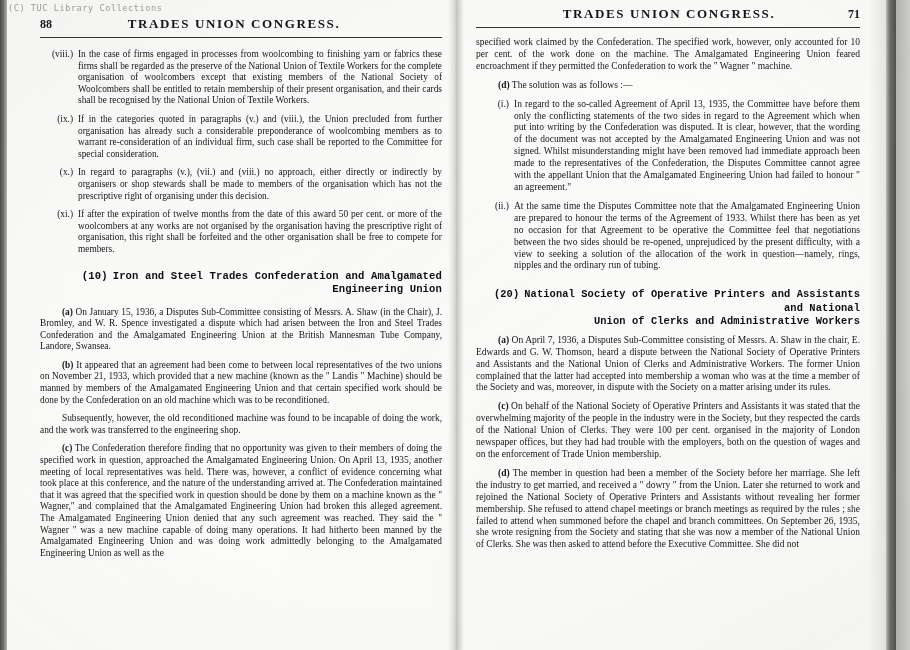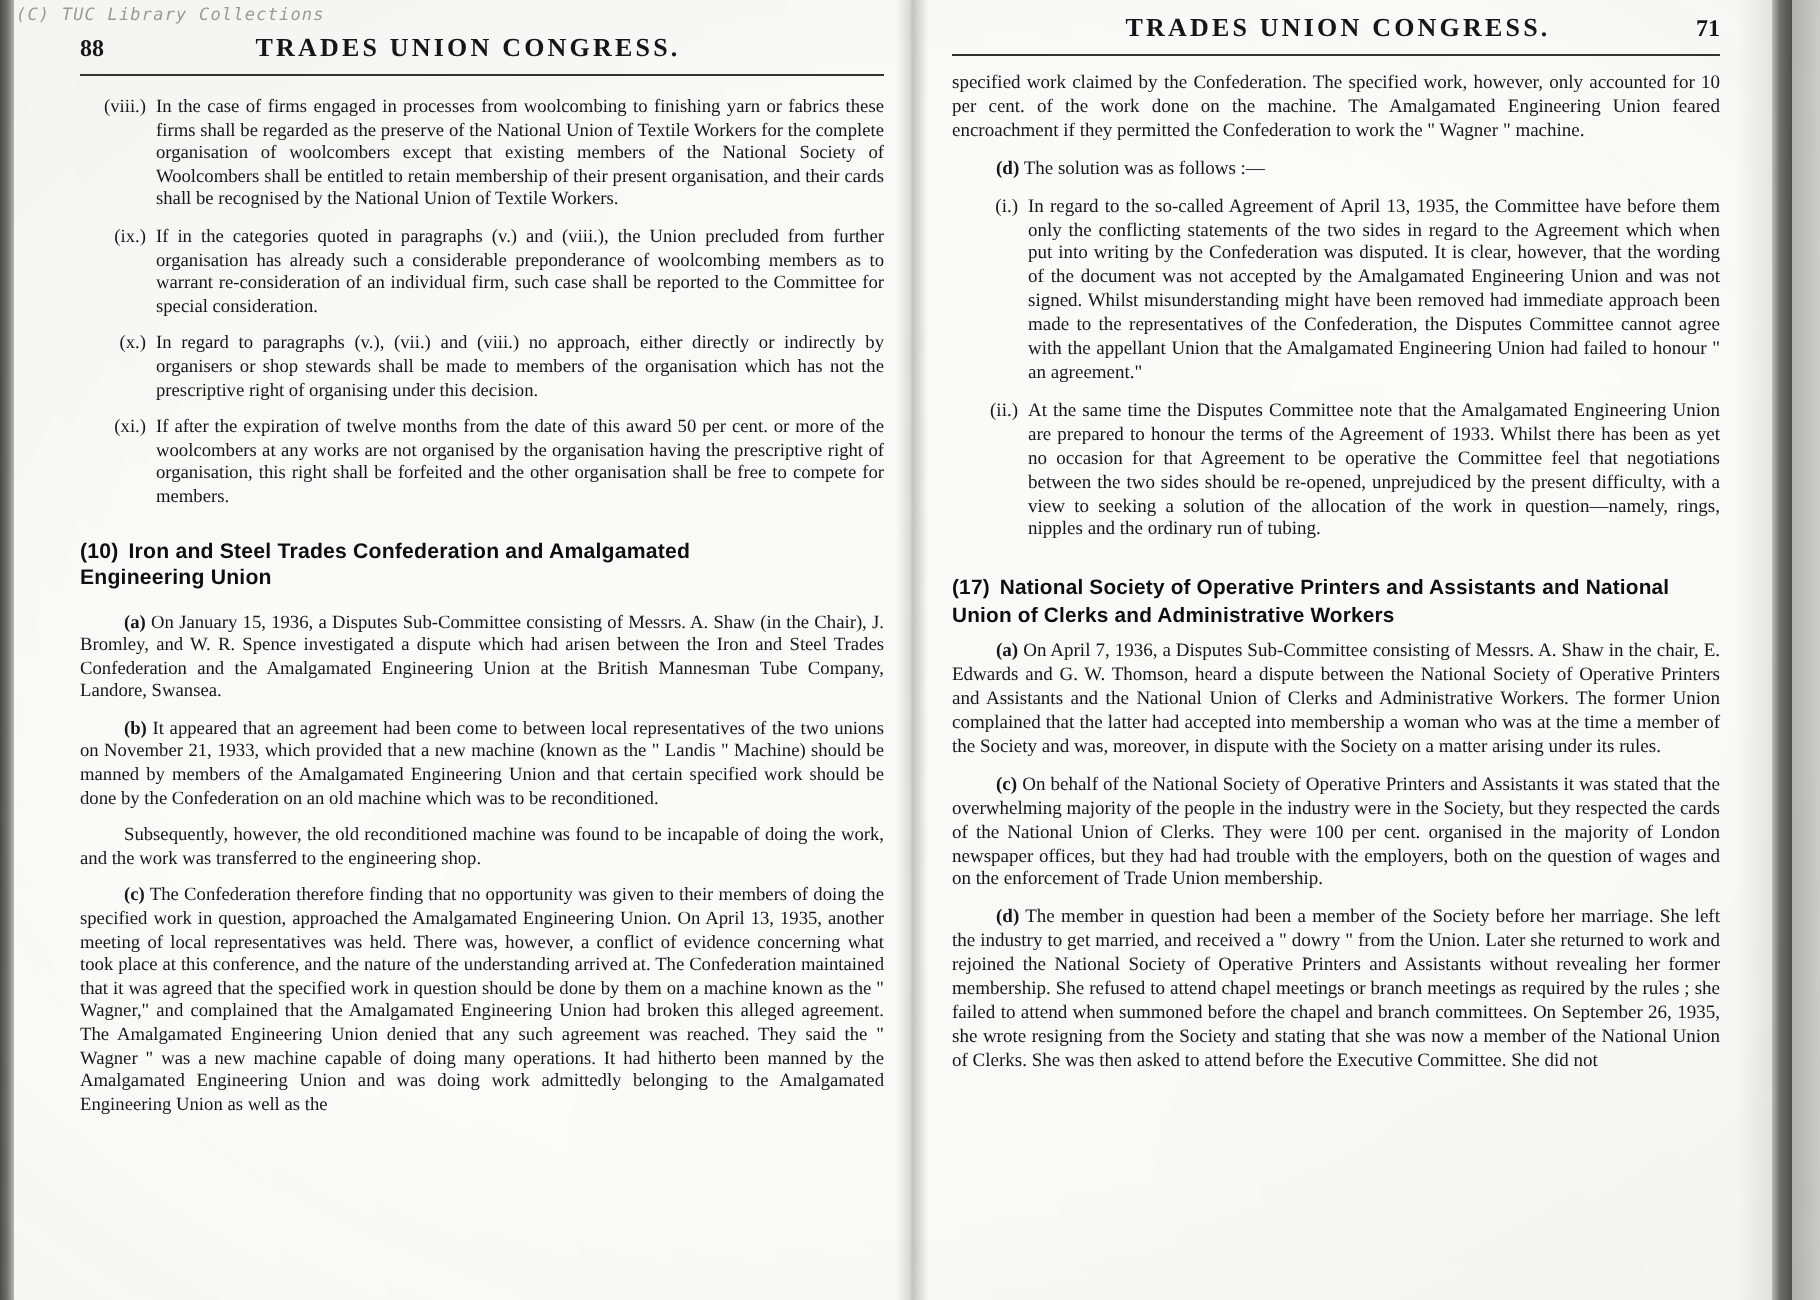--- a/index.html
+++ b/index.html
@@ -78,21 +78,20 @@
   
   #watermark {
     position: absolute;
     left: 8px; top: 3px;
     font-family: "DejaVu Sans Mono", monospace;
     font-size: 8.5px;
     letter-spacing: 0.6px;
     color: #9a9a96;
     white-space: nowrap;
     z-index: 6;
-    font-style: italic;
   }
 
   
   .page {
     position: absolute;
     top: 0;
     height: 650px;
     box-sizing: border-box;
   }
   .page-88 { left: 12px;   width: 452px; padding: 16px 22px 0 28px; }
@@ -162,22 +161,22 @@
 
   
   .para {
     margin: 4px 0 7px 0;
     text-indent: 22px;
   }
   .para .lbl { font-weight: bold; }
 
   
   .sec-head {
-    text-align: left;
-    font-family: Liberation Sans, sans-serif;
+    text-align: right;
+    font-family: Liberation Mono, monospace;
     font-weight: bold;
     color: #101014;
     line-height: 13.5px;
   }
   .page-88 .sec-head { font-size: 10.6px; margin: 14px 0 10px 0; letter-spacing: 0.1px; }
   .page-89 .sec-head { font-size: 10.4px; margin: 16px 0 6px 0;  letter-spacing: 0.1px; }
   .sec-head .secno { margin-right: 5px; }
   .sec-head .l2 { display: block; }
 
   
@@ -289,21 +288,21 @@
         <span class="marker">(i.)</span>
         <span class="ctext">In regard to the so-called Agreement of April 13, 1935, the Committee have before them only the conflicting statements of the two sides in regard to the Agreement which when put into writing by the Confederation was disputed. It is clear, however, that the wording of the document was not accepted by the Amalgamated Engineering Union and was not signed. Whilst misunderstanding might have been removed had immediate approach been made to the representatives of the Confederation, the Disputes Committee cannot agree with the appellant Union that the Amalgamated Engineering Union had failed to honour " an agreement."</span>
       </div>
 
       <div class="clause">
         <span class="marker">(ii.)</span>
         <span class="ctext">At the same time the Disputes Committee note that the Amalgamated Engineering Union are prepared to honour the terms of the Agreement of 1933. Whilst there has been as yet no occasion for that Agreement to be operative the Committee feel that negotiations between the two sides should be re-opened, unprejudiced by the present difficulty, with a view to seeking a solution of the allocation of the work in question—namely, rings, nipples and the ordinary run of tubing.</span>
       </div>
 
       <div class="sec-head">
-        <span class="secno">(17)</span><span>National Society of Operative Printers and Assistants and National</span>
+        <span class="secno">(20)</span><span>National Society of Operative Printers and Assistants and National</span>
         <span class="l2">Union of Clerks and Administrative Workers</span>
       </div>
 
       <p class="para">
         <span class="lbl">(a)</span>
         <span>On April 7, 1936, a Disputes Sub-Committee consisting of Messrs. A. Shaw in the chair, E. Edwards and G. W. Thomson, heard a dispute between the National Society of Operative Printers and Assistants and the National Union of Clerks and Administrative Workers. The former Union complained that the latter had accepted into membership a woman who was at the time a member of the Society and was, moreover, in dispute with the Society on a matter arising under its rules.</span>
       </p>
 
 
       <p class="para">

